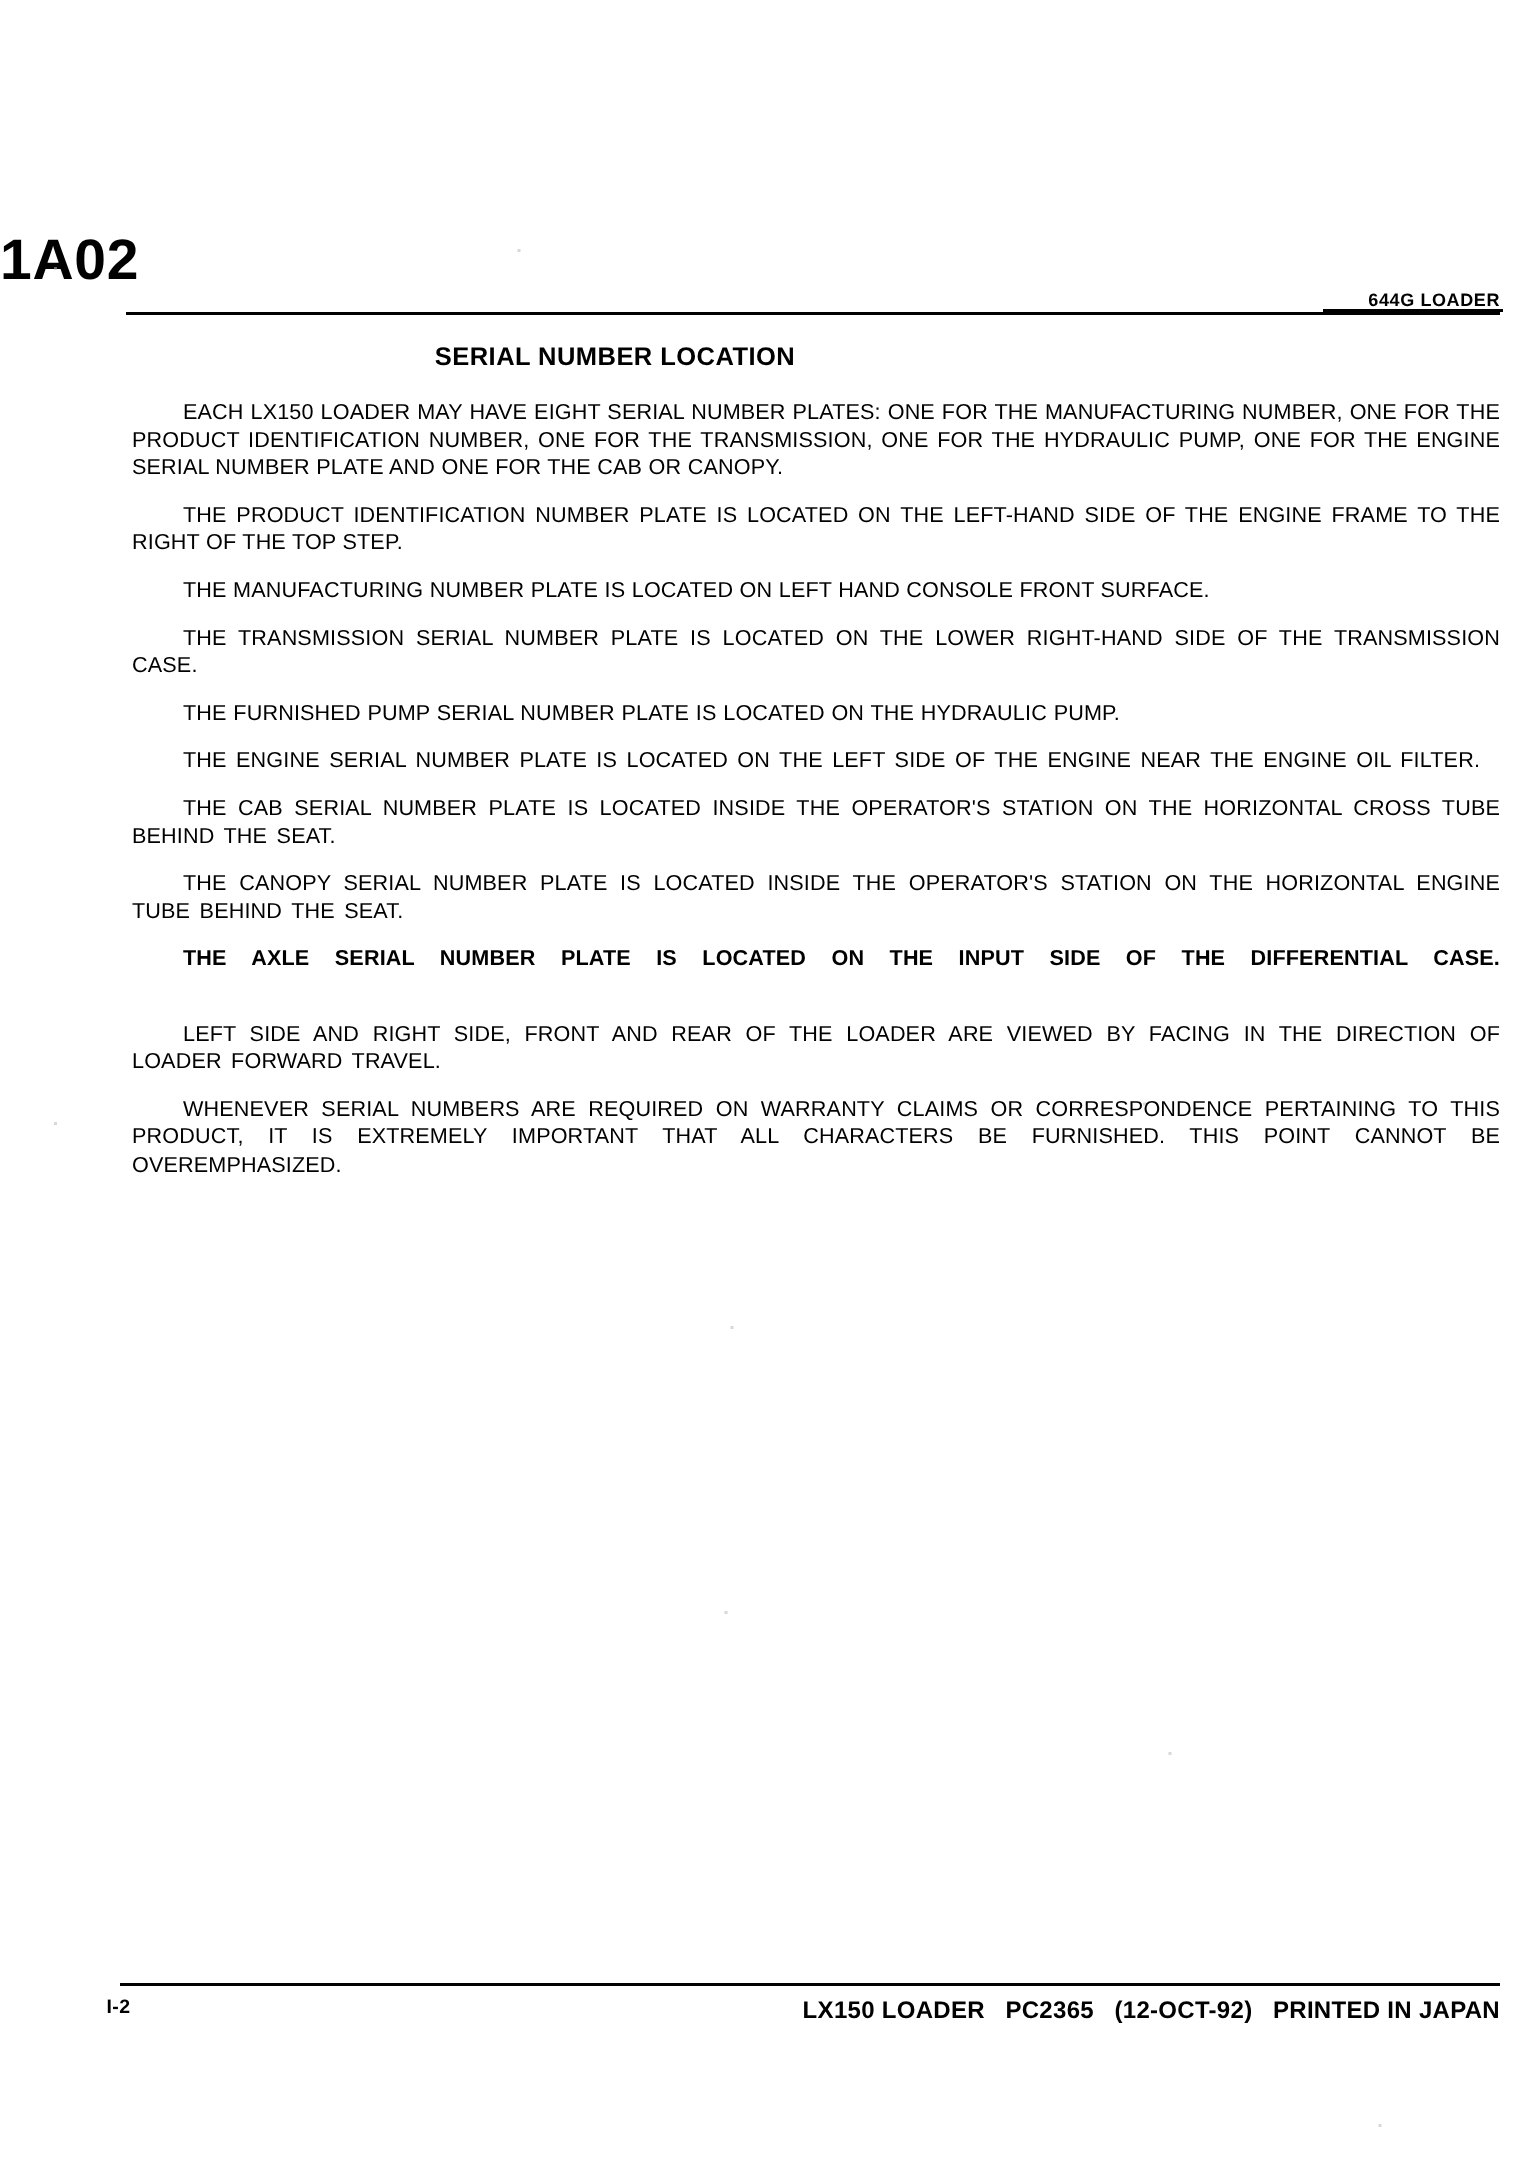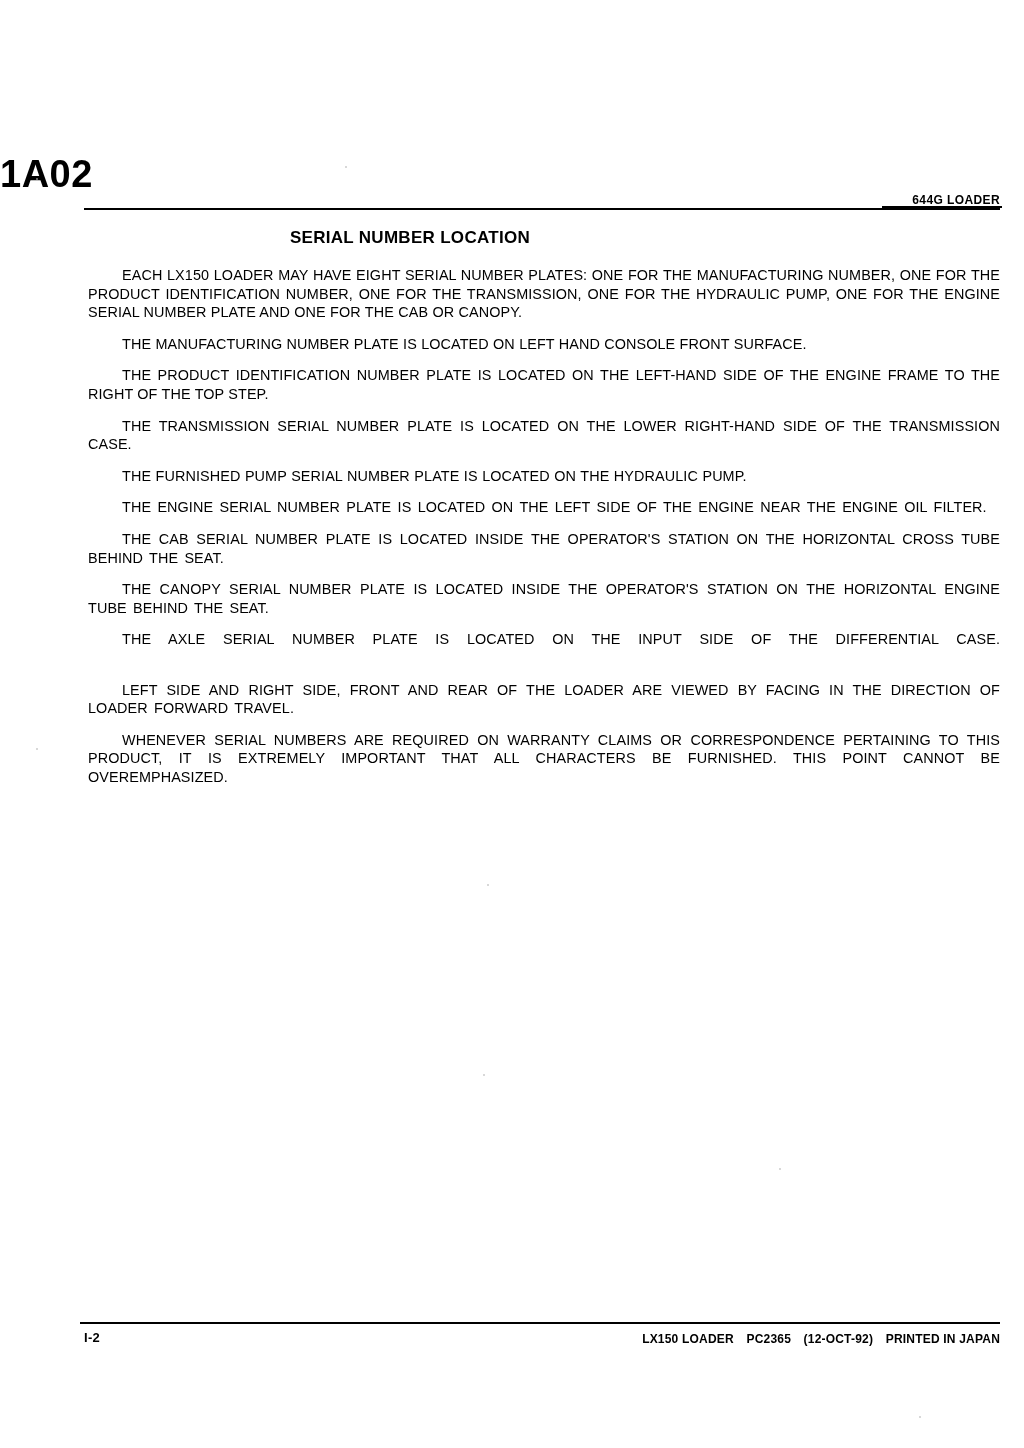--- a/index.html
+++ b/index.html
@@ -86,20 +86,21 @@
     font-size: 14.4px;
     line-height: 18.6px;
     text-align: justify;
     text-indent: 34px;
     letter-spacing: 0.1px;
     word-spacing: 0.4px;
   }
   
   p.para.spread {
     text-align: justify;
+    font-weight: bold;
   }
   p.para.spread::after {
     content: "";
     display: inline-block;
     width: 100%;
     height: 0;
   }
   p.para.tight {
     word-spacing: 0.2px;
   }
@@ -111,31 +112,31 @@
   .rule-bottom {
     position: absolute;
     left: 80px;
     top: 1322px;
     width: 920px;
     height: 2px;
     background: #000000;
   }
   .page-number {
     position: absolute;
-    left: 84px;
+    left: 71px;
     top: 1330px;
     font-size: 13px;
     font-weight: bold;
     letter-spacing: 0.3px;
   }
   .footer-right {
     position: absolute;
     right: 24px;
     top: 1332px;
-    font-size: 12px;
+    font-size: 16px;
     font-weight: bold;
     letter-spacing: 0.2px;
     white-space: nowrap;
   }
   .footer-right span { margin-left: 9px; }
   .footer-right span:first-child { margin-left: 0; }
 
   
   .speck {
     position: absolute;
@@ -158,22 +159,22 @@
 
     <div class="rule-top"></div>
     <div class="rule-top-right"></div>
 
     <div class="section-title">SERIAL NUMBER LOCATION</div>
   </div>
 
   <div class="body-block">
 
     <p class="para tight">EACH LX150 LOADER MAY HAVE EIGHT SERIAL NUMBER PLATES: ONE FOR THE MANUFACTURING NUMBER, ONE FOR THE PRODUCT IDENTIFICATION NUMBER, ONE FOR THE TRANSMISSION, ONE FOR THE HYDRAULIC PUMP, ONE FOR THE ENGINE SERIAL NUMBER PLATE AND ONE FOR THE CAB OR CANOPY.</p>
+    <p class="para tight">THE PRODUCT IDENTIFICATION NUMBER PLATE IS LOCATED ON THE LEFT-HAND SIDE OF THE ENGINE FRAME TO THE RIGHT OF THE TOP STEP.</p>
     <p class="para tight">THE MANUFACTURING NUMBER PLATE IS LOCATED ON LEFT HAND CONSOLE FRONT SURFACE.</p>
-    <p class="para tight">THE PRODUCT IDENTIFICATION NUMBER PLATE IS LOCATED ON THE LEFT-HAND SIDE OF THE ENGINE FRAME TO THE RIGHT OF THE TOP STEP.</p>
     <p class="para wide">THE TRANSMISSION SERIAL NUMBER PLATE IS LOCATED ON THE LOWER RIGHT-HAND SIDE OF THE TRANSMISSION CASE.</p>
     <p class="para">THE FURNISHED PUMP SERIAL NUMBER PLATE IS LOCATED ON THE HYDRAULIC PUMP.</p>
     <p class="para wide">THE ENGINE SERIAL NUMBER PLATE IS LOCATED ON THE LEFT SIDE OF THE ENGINE NEAR THE ENGINE OIL FILTER.</p>
     <p class="para wide">THE CAB SERIAL NUMBER PLATE IS LOCATED INSIDE THE OPERATOR'S STATION ON THE HORIZONTAL CROSS TUBE BEHIND THE SEAT.</p>
     <p class="para wide">THE CANOPY SERIAL NUMBER PLATE IS LOCATED INSIDE THE OPERATOR'S STATION ON THE HORIZONTAL ENGINE TUBE BEHIND THE SEAT.</p>
     <p class="para spread wide">THE AXLE SERIAL NUMBER PLATE IS LOCATED ON THE INPUT SIDE OF THE DIFFERENTIAL CASE.</p>
     <p class="para wide">LEFT SIDE AND RIGHT SIDE, FRONT AND REAR OF THE LOADER ARE VIEWED BY FACING IN THE DIRECTION OF LOADER FORWARD TRAVEL.</p>
     <p class="para wide">WHENEVER SERIAL NUMBERS ARE REQUIRED ON WARRANTY CLAIMS OR CORRESPONDENCE PERTAINING TO THIS PRODUCT, IT IS EXTREMELY IMPORTANT THAT ALL CHARACTERS BE FURNISHED.  THIS POINT CANNOT BE OVEREMPHASIZED.</p>
 
   </div>

